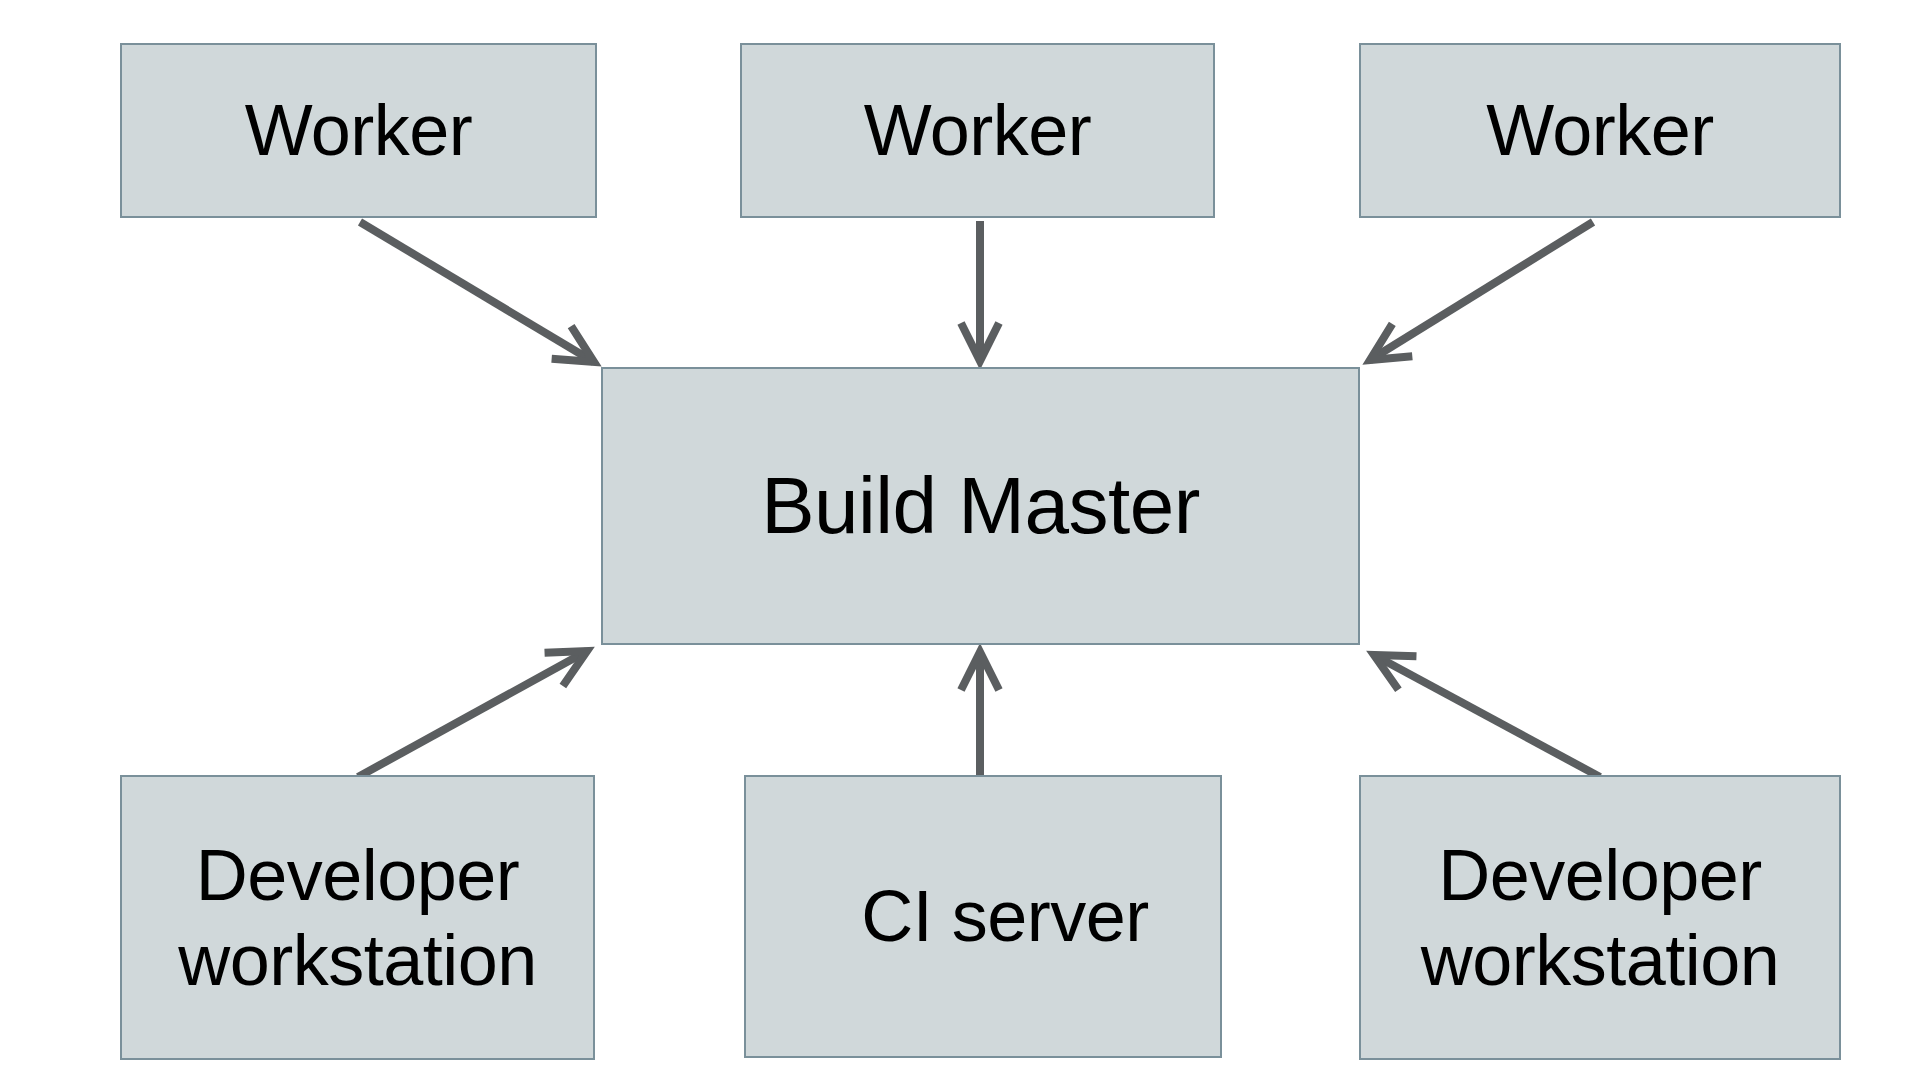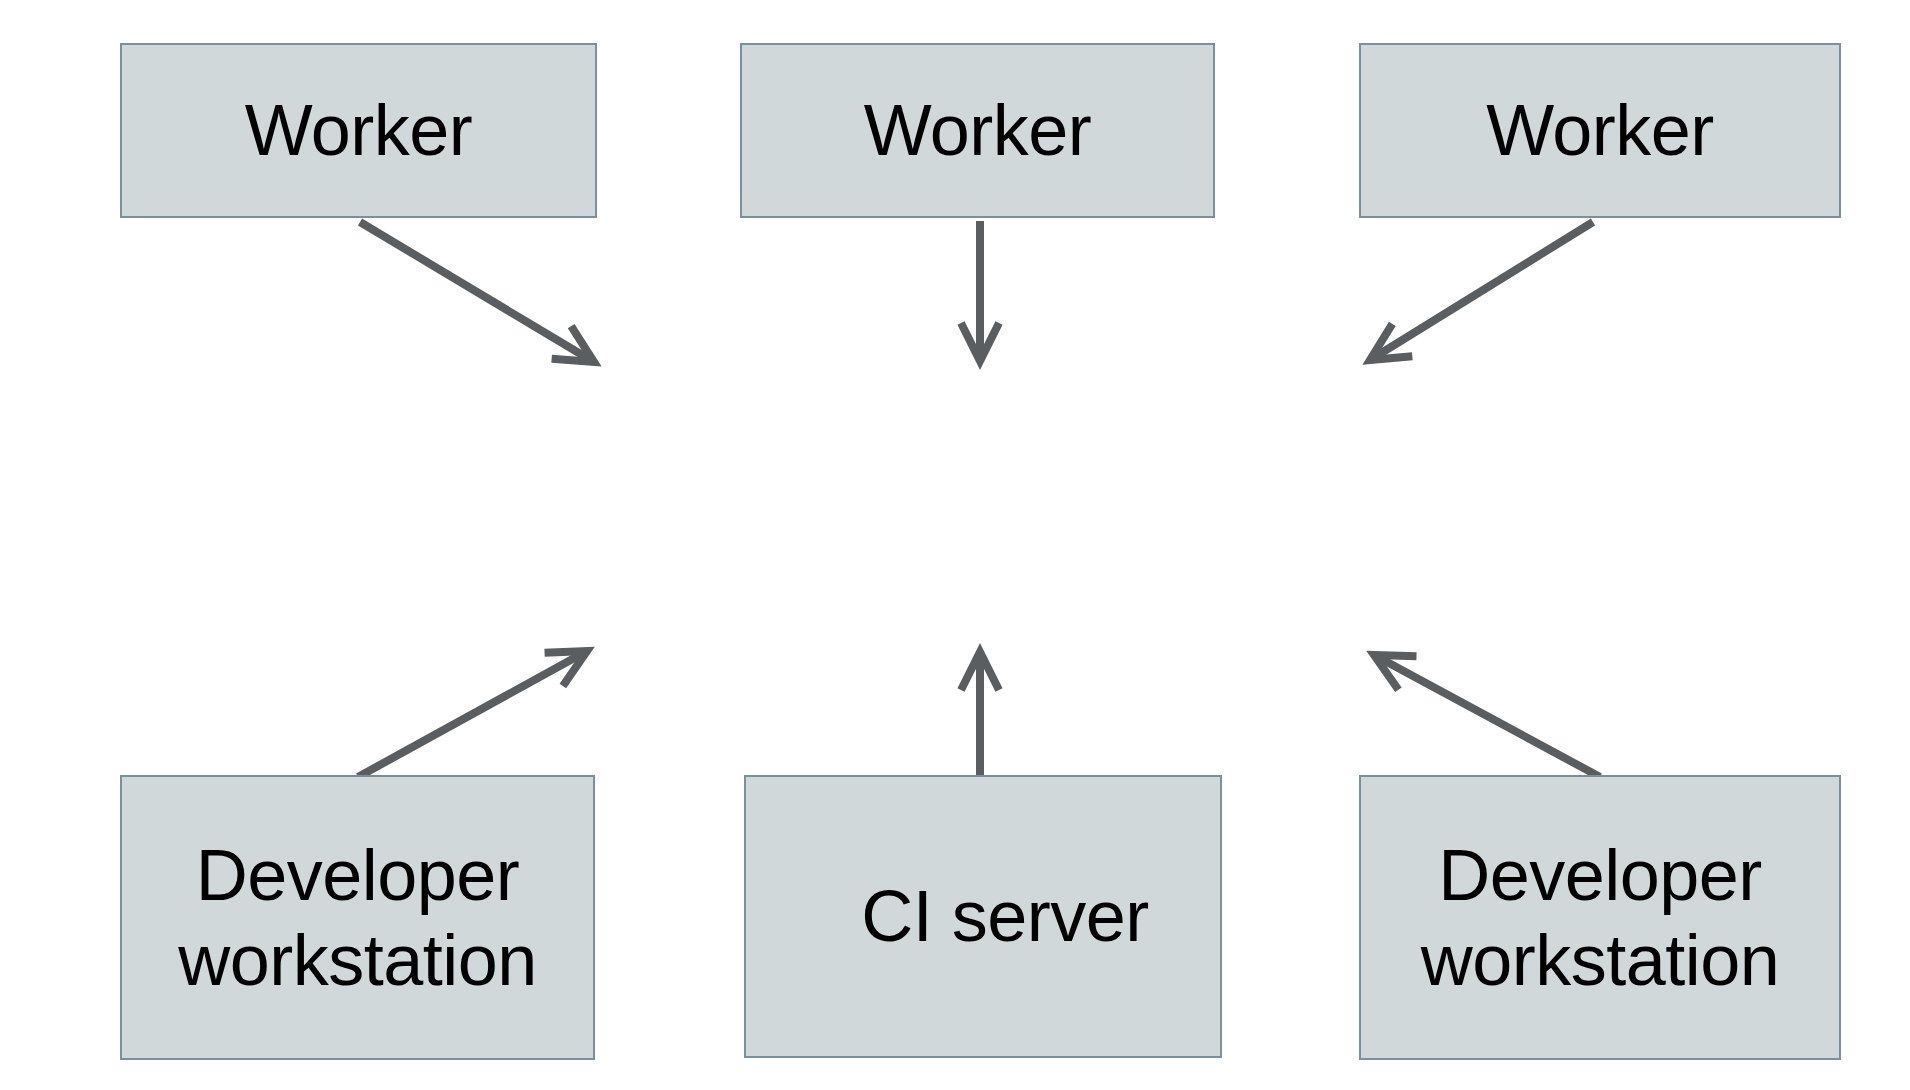--- a/index.html
+++ b/index.html
@@ -74,20 +74,23 @@
 
   <div class="node" style="left: 120px; top: 43px; width: 477px; height: 175px; font-size: 72px;">
     <span class="label">Worker</span>
   </div>
   <div class="node" style="left: 740px; top: 43px; width: 475px; height: 175px; font-size: 72px;">
     <span class="label">Worker</span>
   </div>
   <div class="node" style="left: 1359px; top: 43px; width: 482px; height: 175px; font-size: 72px;">
     <span class="label">Worker</span>
   </div>
+  <div class="node" style="left: 601px; top: 367px; width: 759px; height: 278px; font-size: 80px;">
+    <span class="label">Build Master</span>
+  </div>
   <div class="node" style="left: 120px; top: 775px; width: 475px; height: 285px; font-size: 72px;">
     <span class="label">Developer workstation</span>
   </div>
   <div class="node" style="left: 744px; top: 775px; width: 478px; height: 283px; font-size: 72px; padding-left: 44px;">
     <span class="label">CI server</span>
   </div>
   <div class="node" style="left: 1359px; top: 775px; width: 482px; height: 285px; font-size: 72px;">
     <span class="label">Developer workstation</span>
   </div>
 

